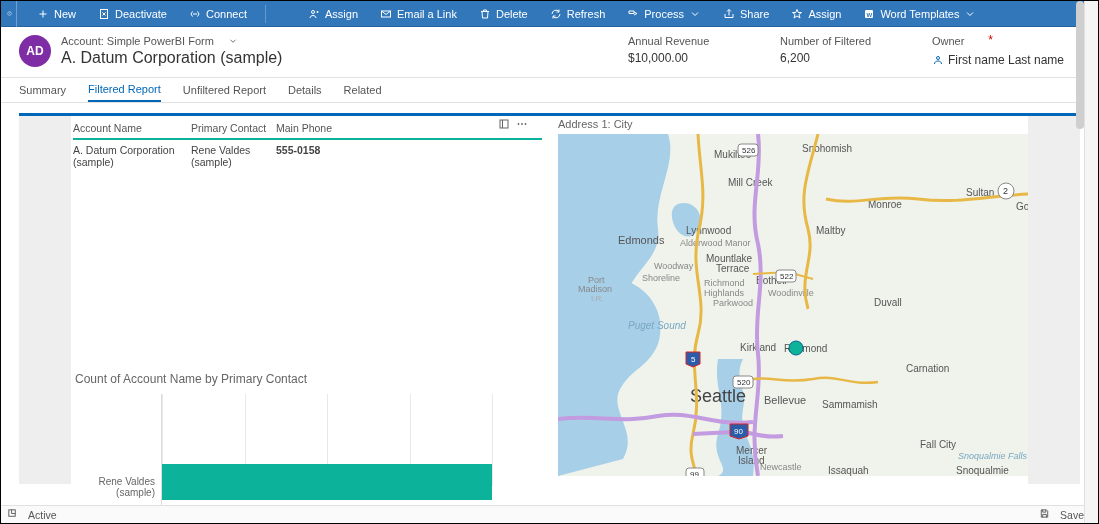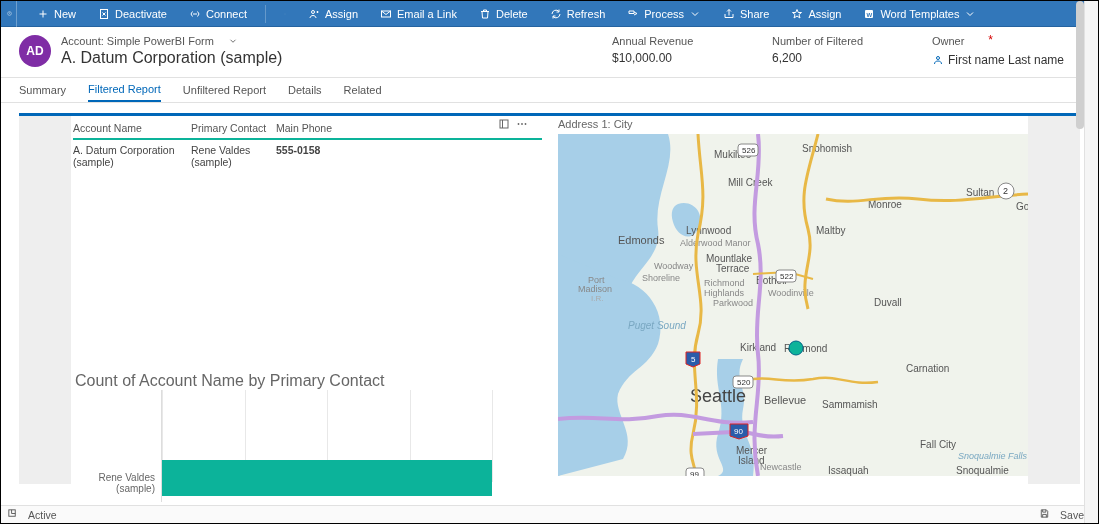--- a/index.html
+++ b/index.html
@@ -16,21 +16,21 @@
   .sidebar-vert { position:absolute; right:0; top:0; bottom:0; width:14px; background:#f5f5f5; border-left:1px solid #e1e1e1;}
   .scroll-thumb { position:absolute; top:0; right:14px; width:8px; height:128px; background:#cfcfcf; border-radius:4px;}
   
   
   .header { display:flex; padding: 8px 34px 10px 18px; align-items:flex-start;justify-content:center; }
   .avatar { width:32px; height:32px; border-radius:50%; background:#7f2da5; color:#fff; display:flex; align-items:center; justify-content:center; font-size:12px; font-weight:600; margin-right:10px;}
   .title-block { flex:1; }
   .breadcrumb { font-size:11px; color:#555; display:flex; align-items:center; gap:14px;}
   .breadcrumb svg{width:10px;height:10px;}
   .title { font-size:16px; color:#333; margin-top:2px;}
-  .field { margin-left:20px; min-width:140px;}
+  .field { margin-left:12px; min-width:140px;}
   .field .lbl { font-size:11px; color:#555;}
   .field .val { font-size:12px; color:#333; margin-top:4px;}
   .owner { color:#0067b8; display:flex; align-items:center; gap:4px;}
   .req { color:#d40000; font-size:12px; position:relative; top:-2px; margin-left:24px;}
 
   
   .tabs { border-top:1px solid #e1e1e1; border-bottom:1px solid #e1e1e1; padding: 0 18px; display:flex; gap:22px; height:26px; align-items:center; font-size:11px;}
   .tabs .tab { color:#555; cursor:pointer; padding:5px 0;}
   .tabs .tab.active { color:#0067b8; border-bottom:2px solid #0067b8; }
 
@@ -47,21 +47,21 @@
   .tbl-hdr > div { padding:4px 0;}
   .th1{ width:118px;} .th2{ width:85px;} .th3{ width:60px;}
   .tbl-row { display:flex; font-size:10.5px; color:#444; padding:4px 0 4px 0;}
   .tbl-row > div{}
   .td1{ width:118px;} .td2{ width:85px;} .td3{ width:60px;font-weight:bold;}
 
   .focus-icons { position:absolute; top:0; right:14px; display:flex; gap:6px; color:#666;}
   .focus-icons svg{ width:12px; height:12px;}
 
   .chart-area { margin-top: 200px; padding-right: 50px;}
-  .chart-title { font-size:16px; color:#666; }
+  .chart-title { font-size:12px; color:#666; margin-bottom:8px;}
   .chart-axis { position:relative; height:112px; }
   .chart-plot { position:absolute; left:0; top:0; right:0; bottom:0; border-left:1px solid #ddd;}
   .vline { position:absolute; top:0; bottom:20px; width:1px; background:#e8e8e8;}
   .vline:nth-child(1){left:0%;} .vline:nth-child(2){left:20%;} .vline:nth-child(3){left:40%;} .vline:nth-child(4){left:60%;} .vline:nth-child(5){left:80%;} .vline:nth-child(6){left:100%;}
   .bar { position:absolute; top:70px; left:0; height:36px; background:#0cb39a; width:100%;}
   .map-col { position: relative; }
   .map-lbl { font-size:11px; color:#666; margin:2px 0 4px 0;}
   .map { width:470px; height:342px; position:relative; background:#eaf0e6; overflow:hidden;}
   
   

